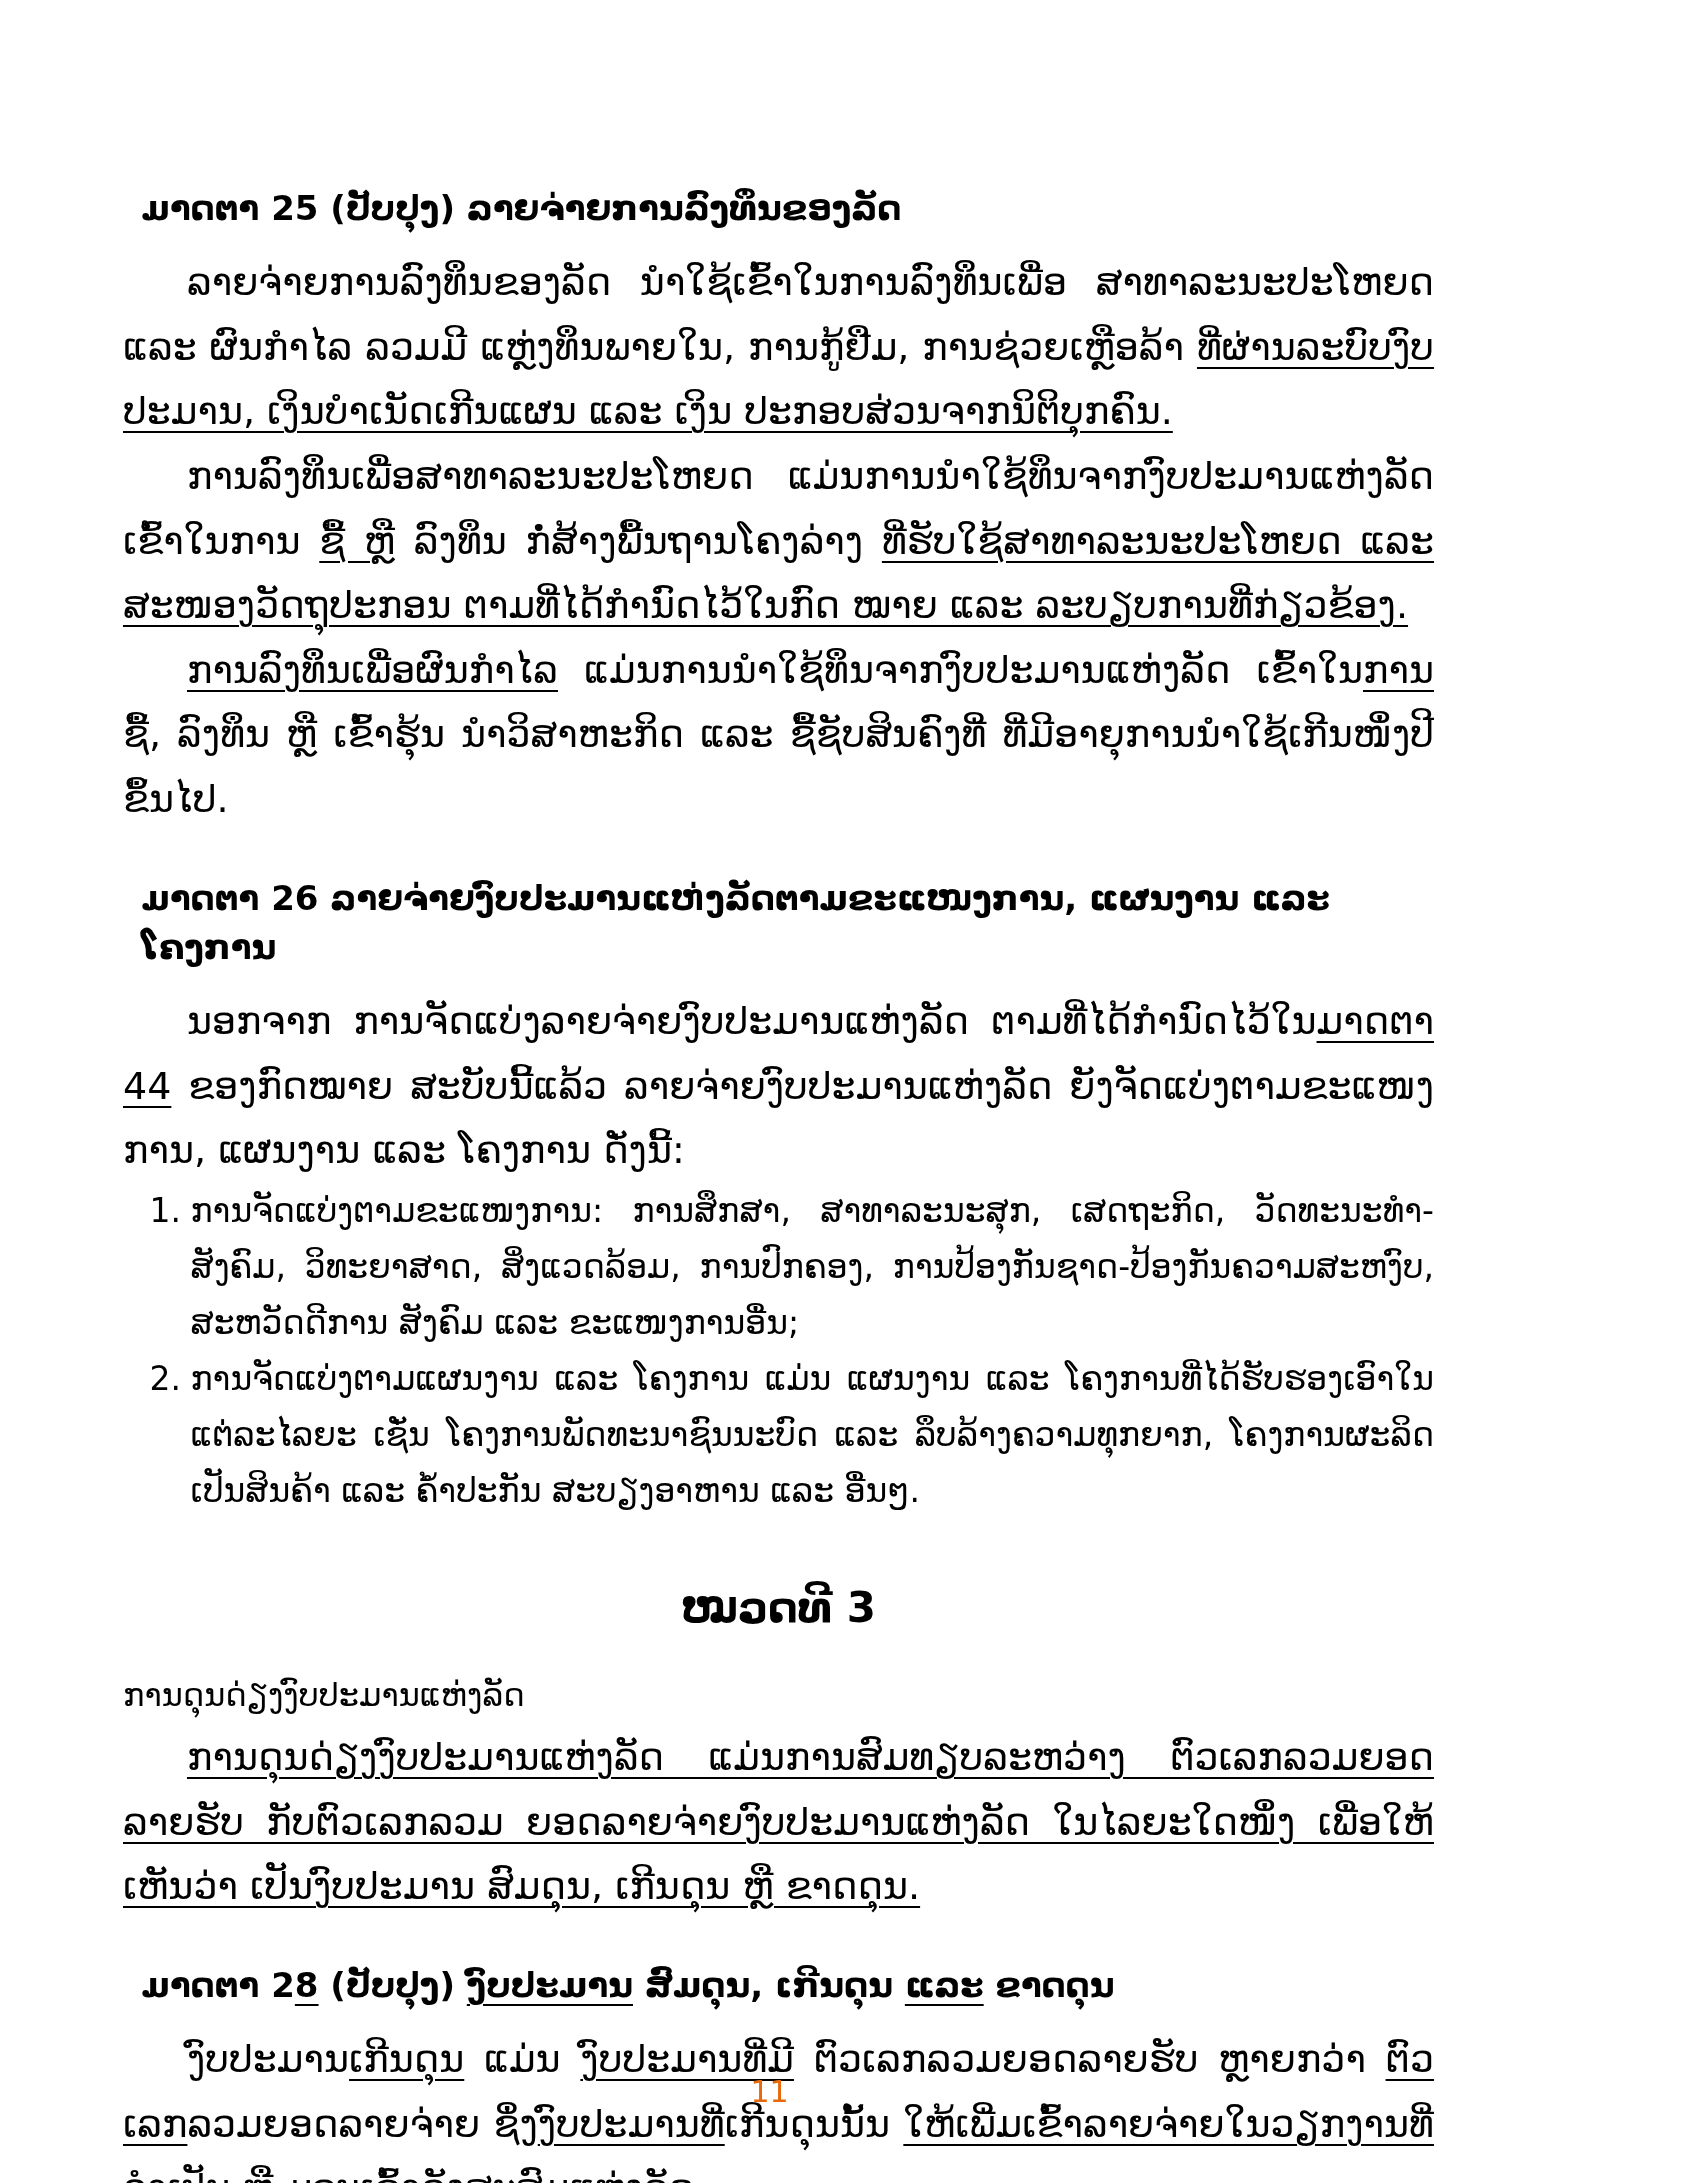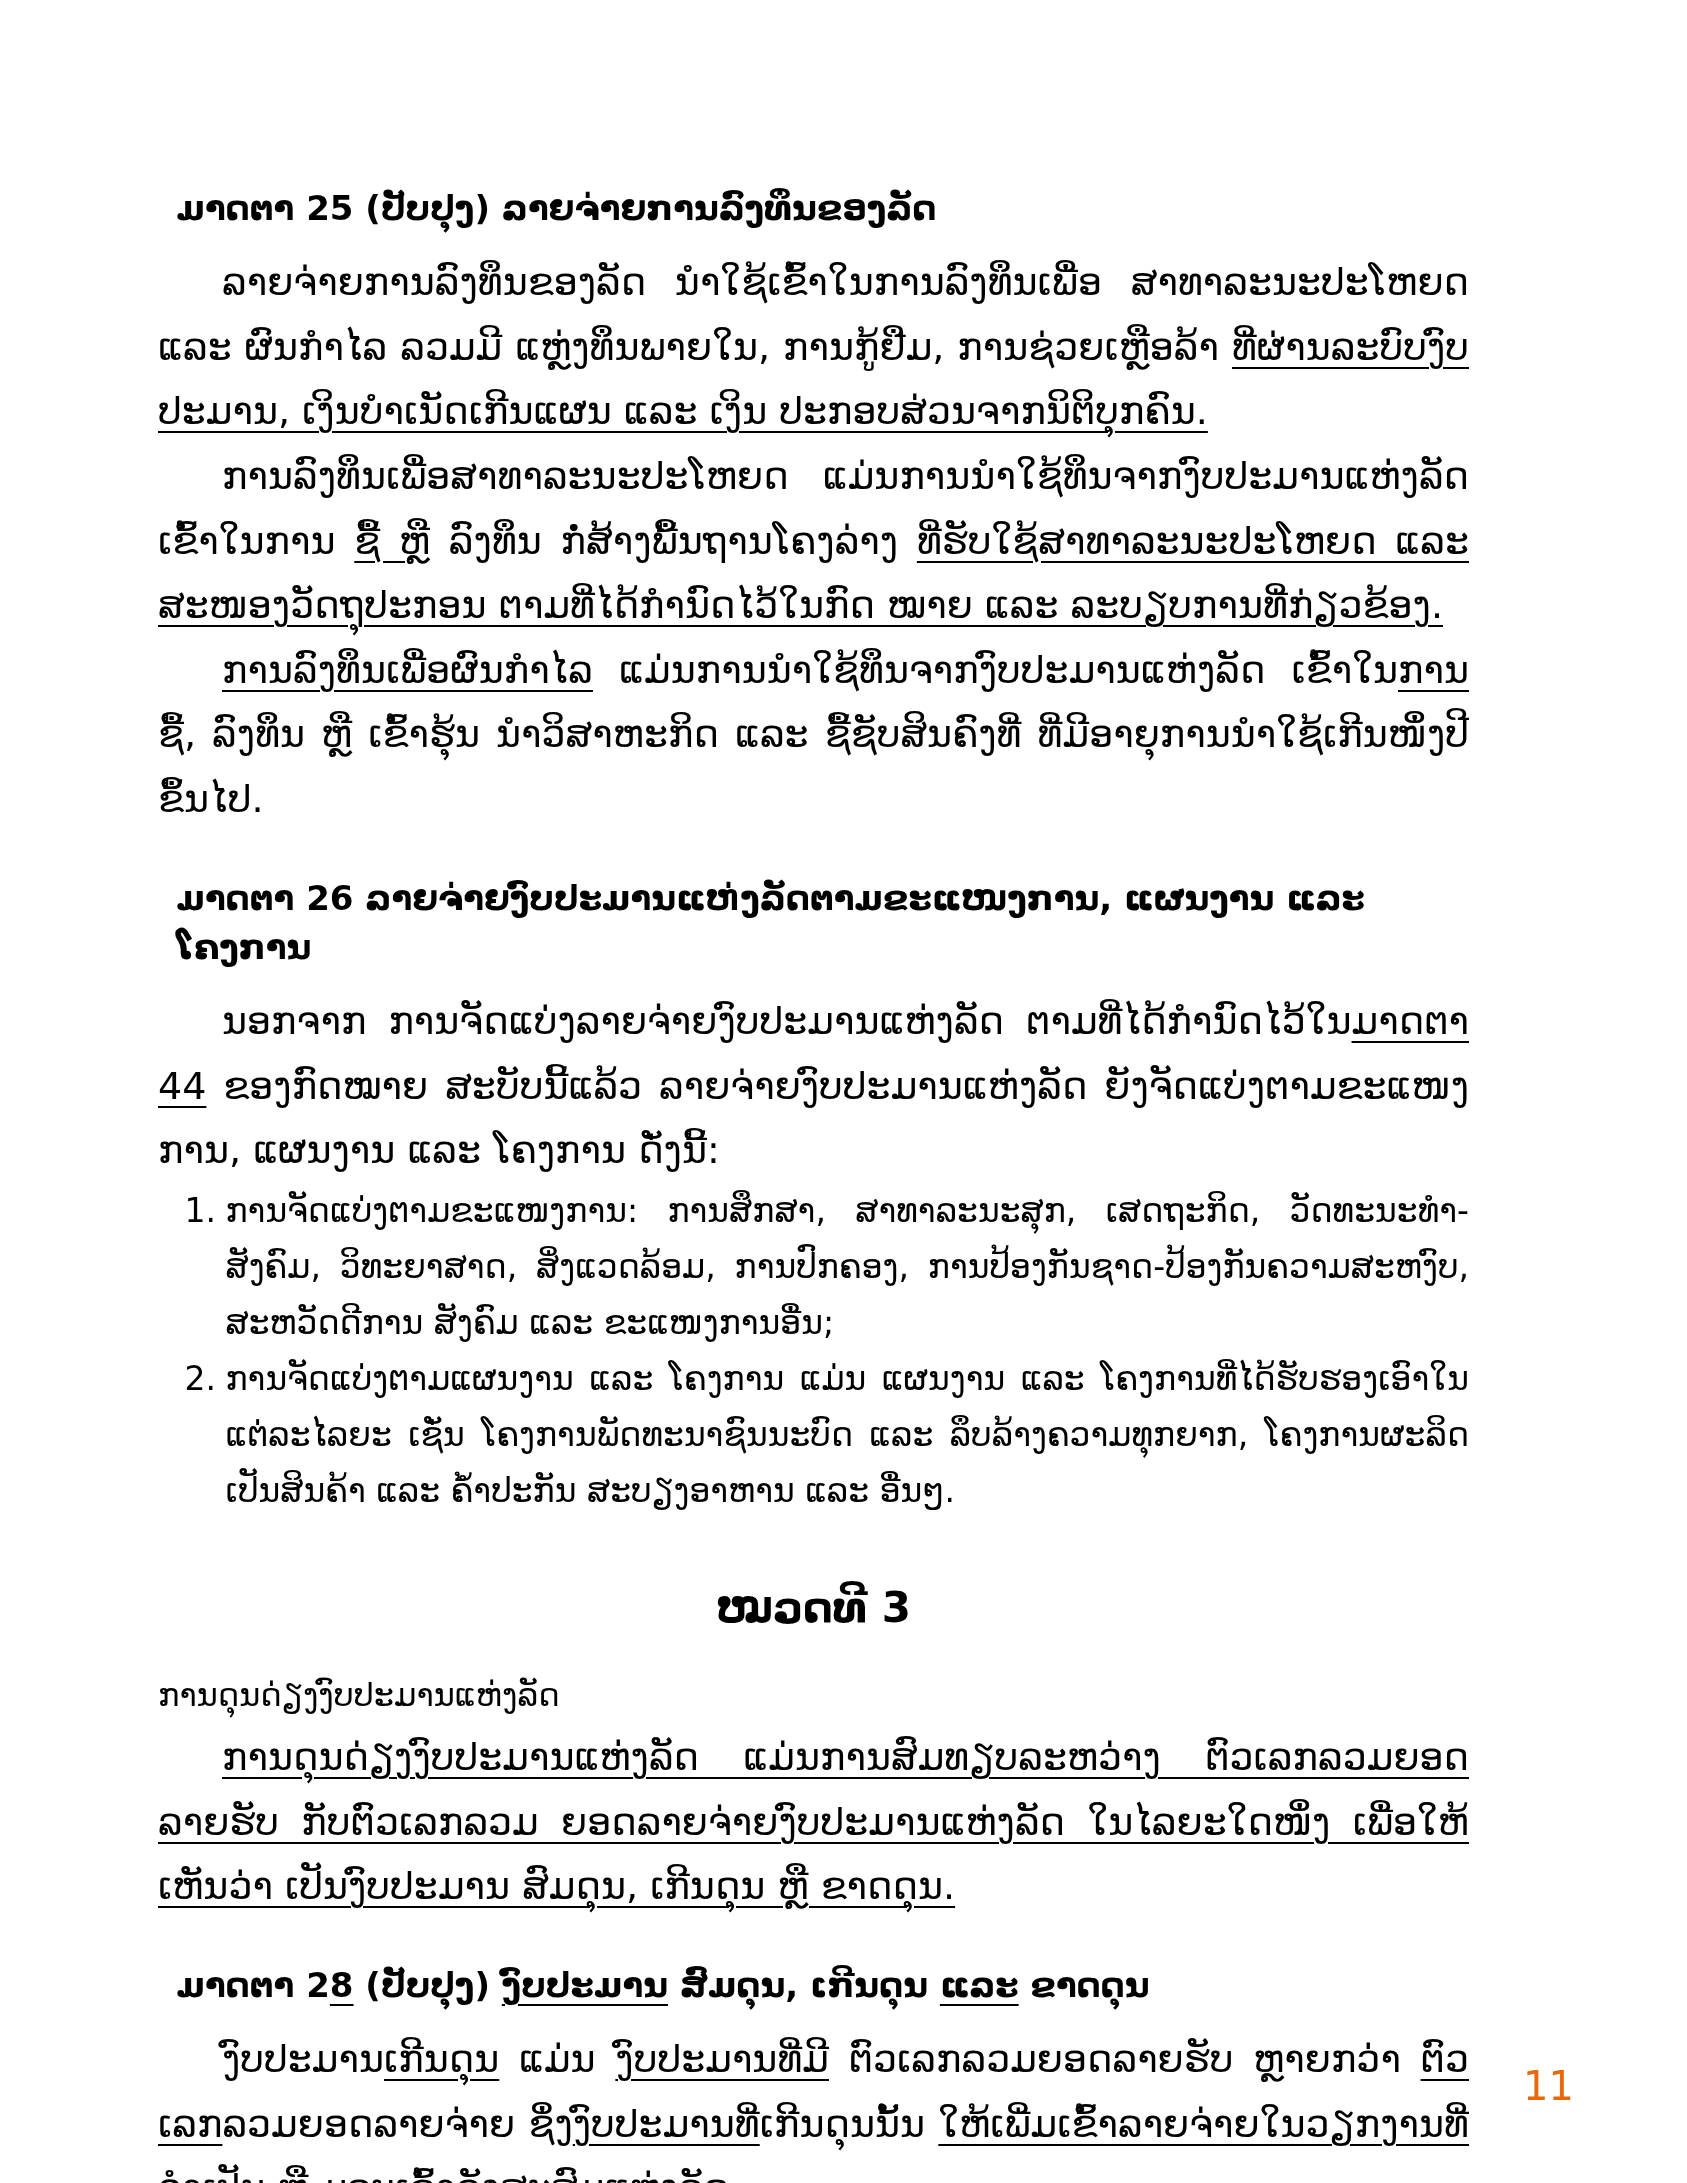--- a/index.html
+++ b/index.html
@@ -4,21 +4,20 @@
 <style>
   html, body { margin: 0; padding: 0; background: #ffffff; }
   .page {
     position: relative;
     width: 1539px;
     height: 2183px;
     background: #ffffff;
     color: #000000;
     font-family: "DejaVu Sans", "Liberation Sans", sans-serif;
     overflow: hidden;
-    margin-left: 35px;
   }
   .content {
     padding: 184px 105px 0 123px;
   }
   .article-heading {
     font-size: 34px;
     font-weight: bold;
     margin: 42px 0 17px 18.5px;
     line-height: 1.45;
   }
@@ -57,22 +56,22 @@
     margin: 32px 0 6.6px 0;
     line-height: 1.5;
   }
   .u  { text-decoration: underline; text-underline-offset: 6.6px; text-decoration-thickness: 2px; }
   .st { text-decoration: line-through; text-decoration-thickness: 2.6px; }
   .page-number {
     position: absolute;
     left: 0;
     right: 0;
     bottom: 74px;
-    text-align: right;
-    font-size: 40px;
+    text-align: center;
+    font-size: 30px;
     color: #E8690B;
   }
 </style>
 </head>
 <body>
 
 <div class="page">
   <div class="content">
 
     <div class="article-heading">ມາດຕາ 25  (ປັບປຸງ) ລາຍຈ່າຍການລົງທຶນຂອງລັດ</div>

